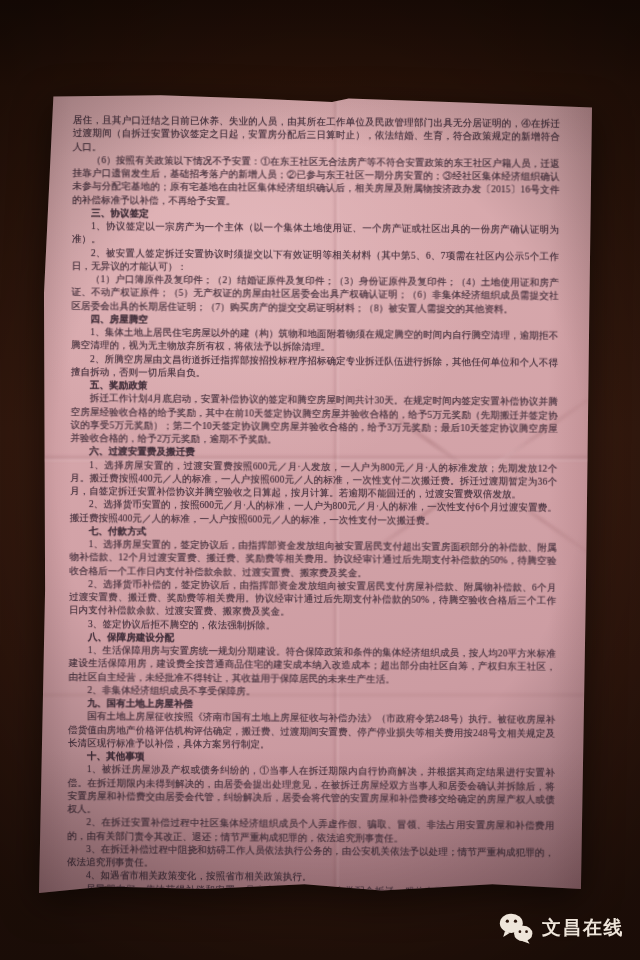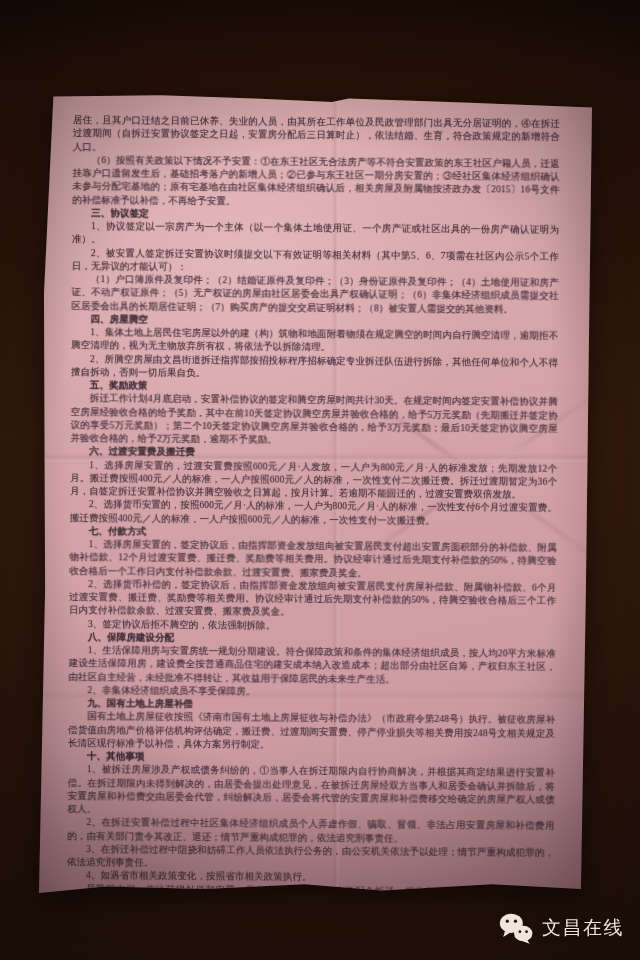--- a/index.html
+++ b/index.html
@@ -64,21 +64,21 @@
   .para.no-indent{text-indent:0;}
   .para.sec-title{font-weight:bold;color:#42303b;}
   .sig-block{margin-top:12px;}
   .sig-line{text-align:right;padding-right:14px;text-indent:0;}
   .watermark{
     position:absolute;right:16px;top:912px;z-index:6;
     display:flex;align-items:center;gap:9px;
   }
   .wm-icon{width:34px;height:32px;display:block;}
   .wm-text{
-    color:#efe5da;font-size:19px;font-weight:normal;letter-spacing:1.5px;
+    color:#efe5da;font-size:19px;font-weight:bold;letter-spacing:1.5px;
     font-family:"Liberation Sans","DejaVu Sans",sans-serif;
     text-shadow:0 0 1px rgba(0,0,0,0.3);
   }
 </style>
 </head>
 <body>
 
 <div class="paper-wrap">
   <div class="paper">
     <div class="crease crease-v"></div>

